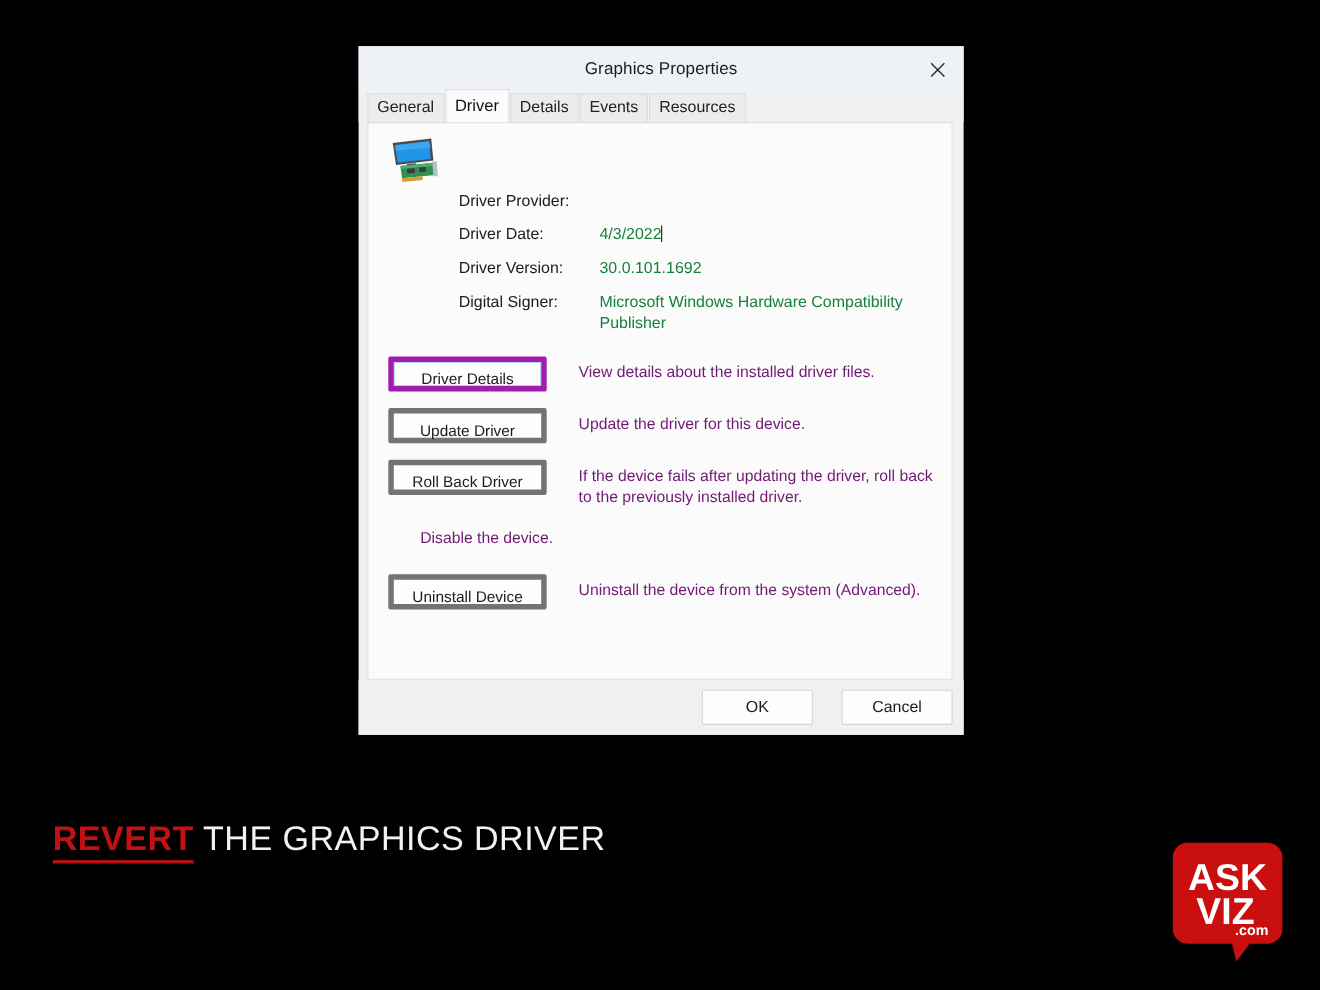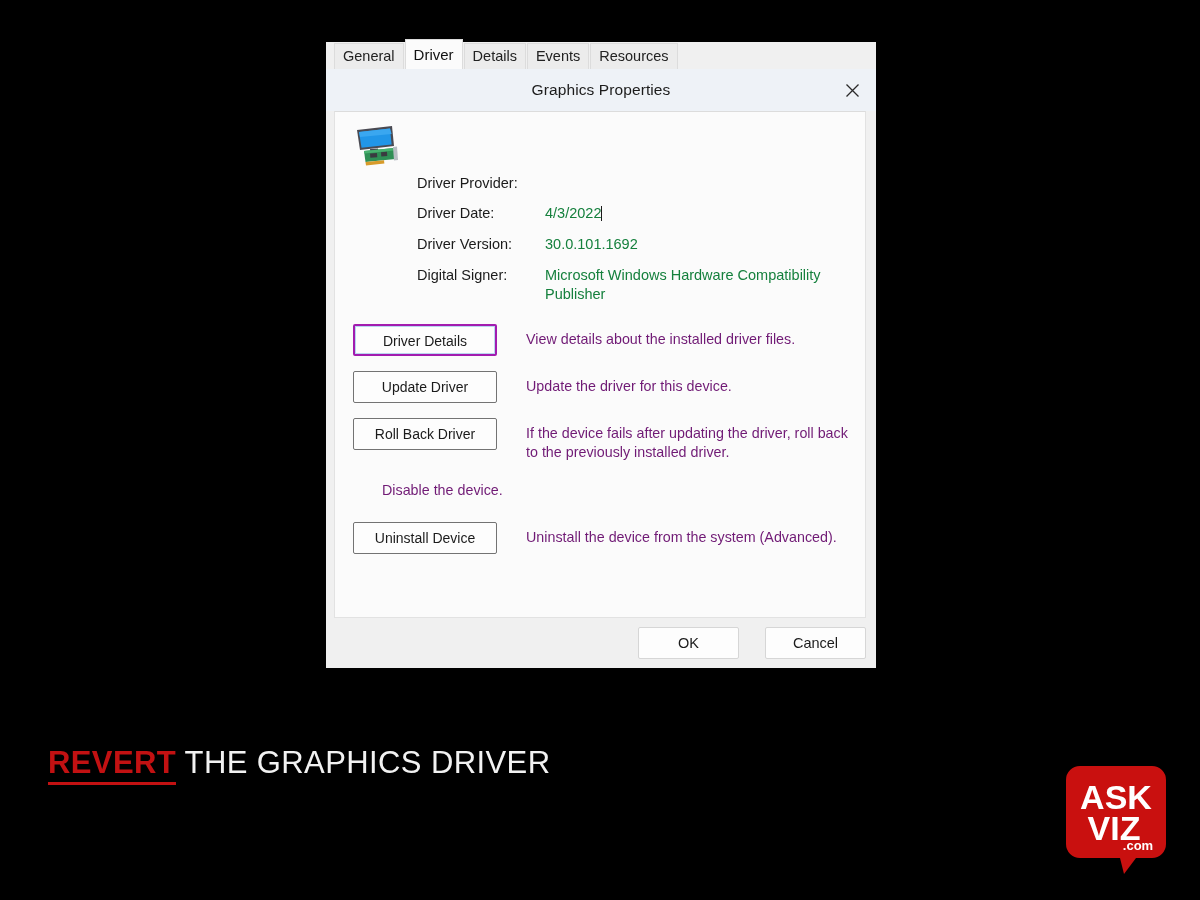--- a/index.html
+++ b/index.html
@@ -155,32 +155,32 @@
     display: flex;
     align-items: flex-start;
     margin-bottom: 13px;
     min-height: 34px;
   }
   .action-btn {
     flex: 0 0 144px;
     width: 144px;
     height: 32px;
     background: #fdfdfd;
-    border: 1px solid #737373;
+    border: 5px solid #737373;
     border-radius: 2px;
     font-size: 14px;
     color: #1b1b1b;
     font-family: "Liberation Sans", sans-serif;
     cursor: default;
     padding: 0;
     line-height: 30px;
     text-align: center;
   }
   .action-btn.focused {
-    border: 2px solid #a21caf;
+    border: 5px solid #a21caf;
     box-shadow: 0 0 0 1px #b9d6ef inset;
   }
   .action-desc {
     margin-left: 29px;
     font-size: 14.3px;
     color: #701a75;
     line-height: 19px;
     padding-top: 6px;
     max-width: 330px;
   }
@@ -238,37 +238,37 @@
     top: 766px;
     width: 100px;
     height: 108px;
   }
 </style>
 </head>
 <body>
 
 <div id="dialog">
 
-  <div id="tabstrip">
-    <div class="tab">General</div>
-    <div class="tab active">Driver</div>
-    <div class="tab">Details</div>
-    <div class="tab">Events</div>
-    <div class="tab">Resources</div>
-  </div>
-
   <div id="titlebar">
     <div id="title-text">Graphics Properties</div>
     <div id="close-btn">
       <svg width="15" height="15" viewBox="0 0 15 15" aria-hidden="true">
         <path d="M1.5 1.5 L13.5 13.5 M13.5 1.5 L1.5 13.5" stroke="#2a2a2a" stroke-width="1.3" fill="none"></path>
       </svg>
     </div>
   </div>
 
+  <div id="tabstrip">
+    <div class="tab">General</div>
+    <div class="tab active">Driver</div>
+    <div class="tab">Details</div>
+    <div class="tab">Events</div>
+    <div class="tab">Resources</div>
+  </div>
+
   <div id="content-panel">
 
     <div id="device-icon">
       <svg width="46" height="44" viewBox="0 0 46 44" aria-hidden="true">
 
         <polygon points="3,6 38,2 40,22 6,26" fill="#4a4a52"></polygon>
         <polygon points="5,8 36,4.5 37.6,20.5 7.5,23.8" fill="#2196e8"></polygon>
         <polygon points="5,8 36,4.5 37.6,10 6,13" fill="#3aa7f0"></polygon>
 
         <polygon points="16,25 24,24.4 24.5,29 16.5,29.5" fill="#4a4a52"></polygon>

